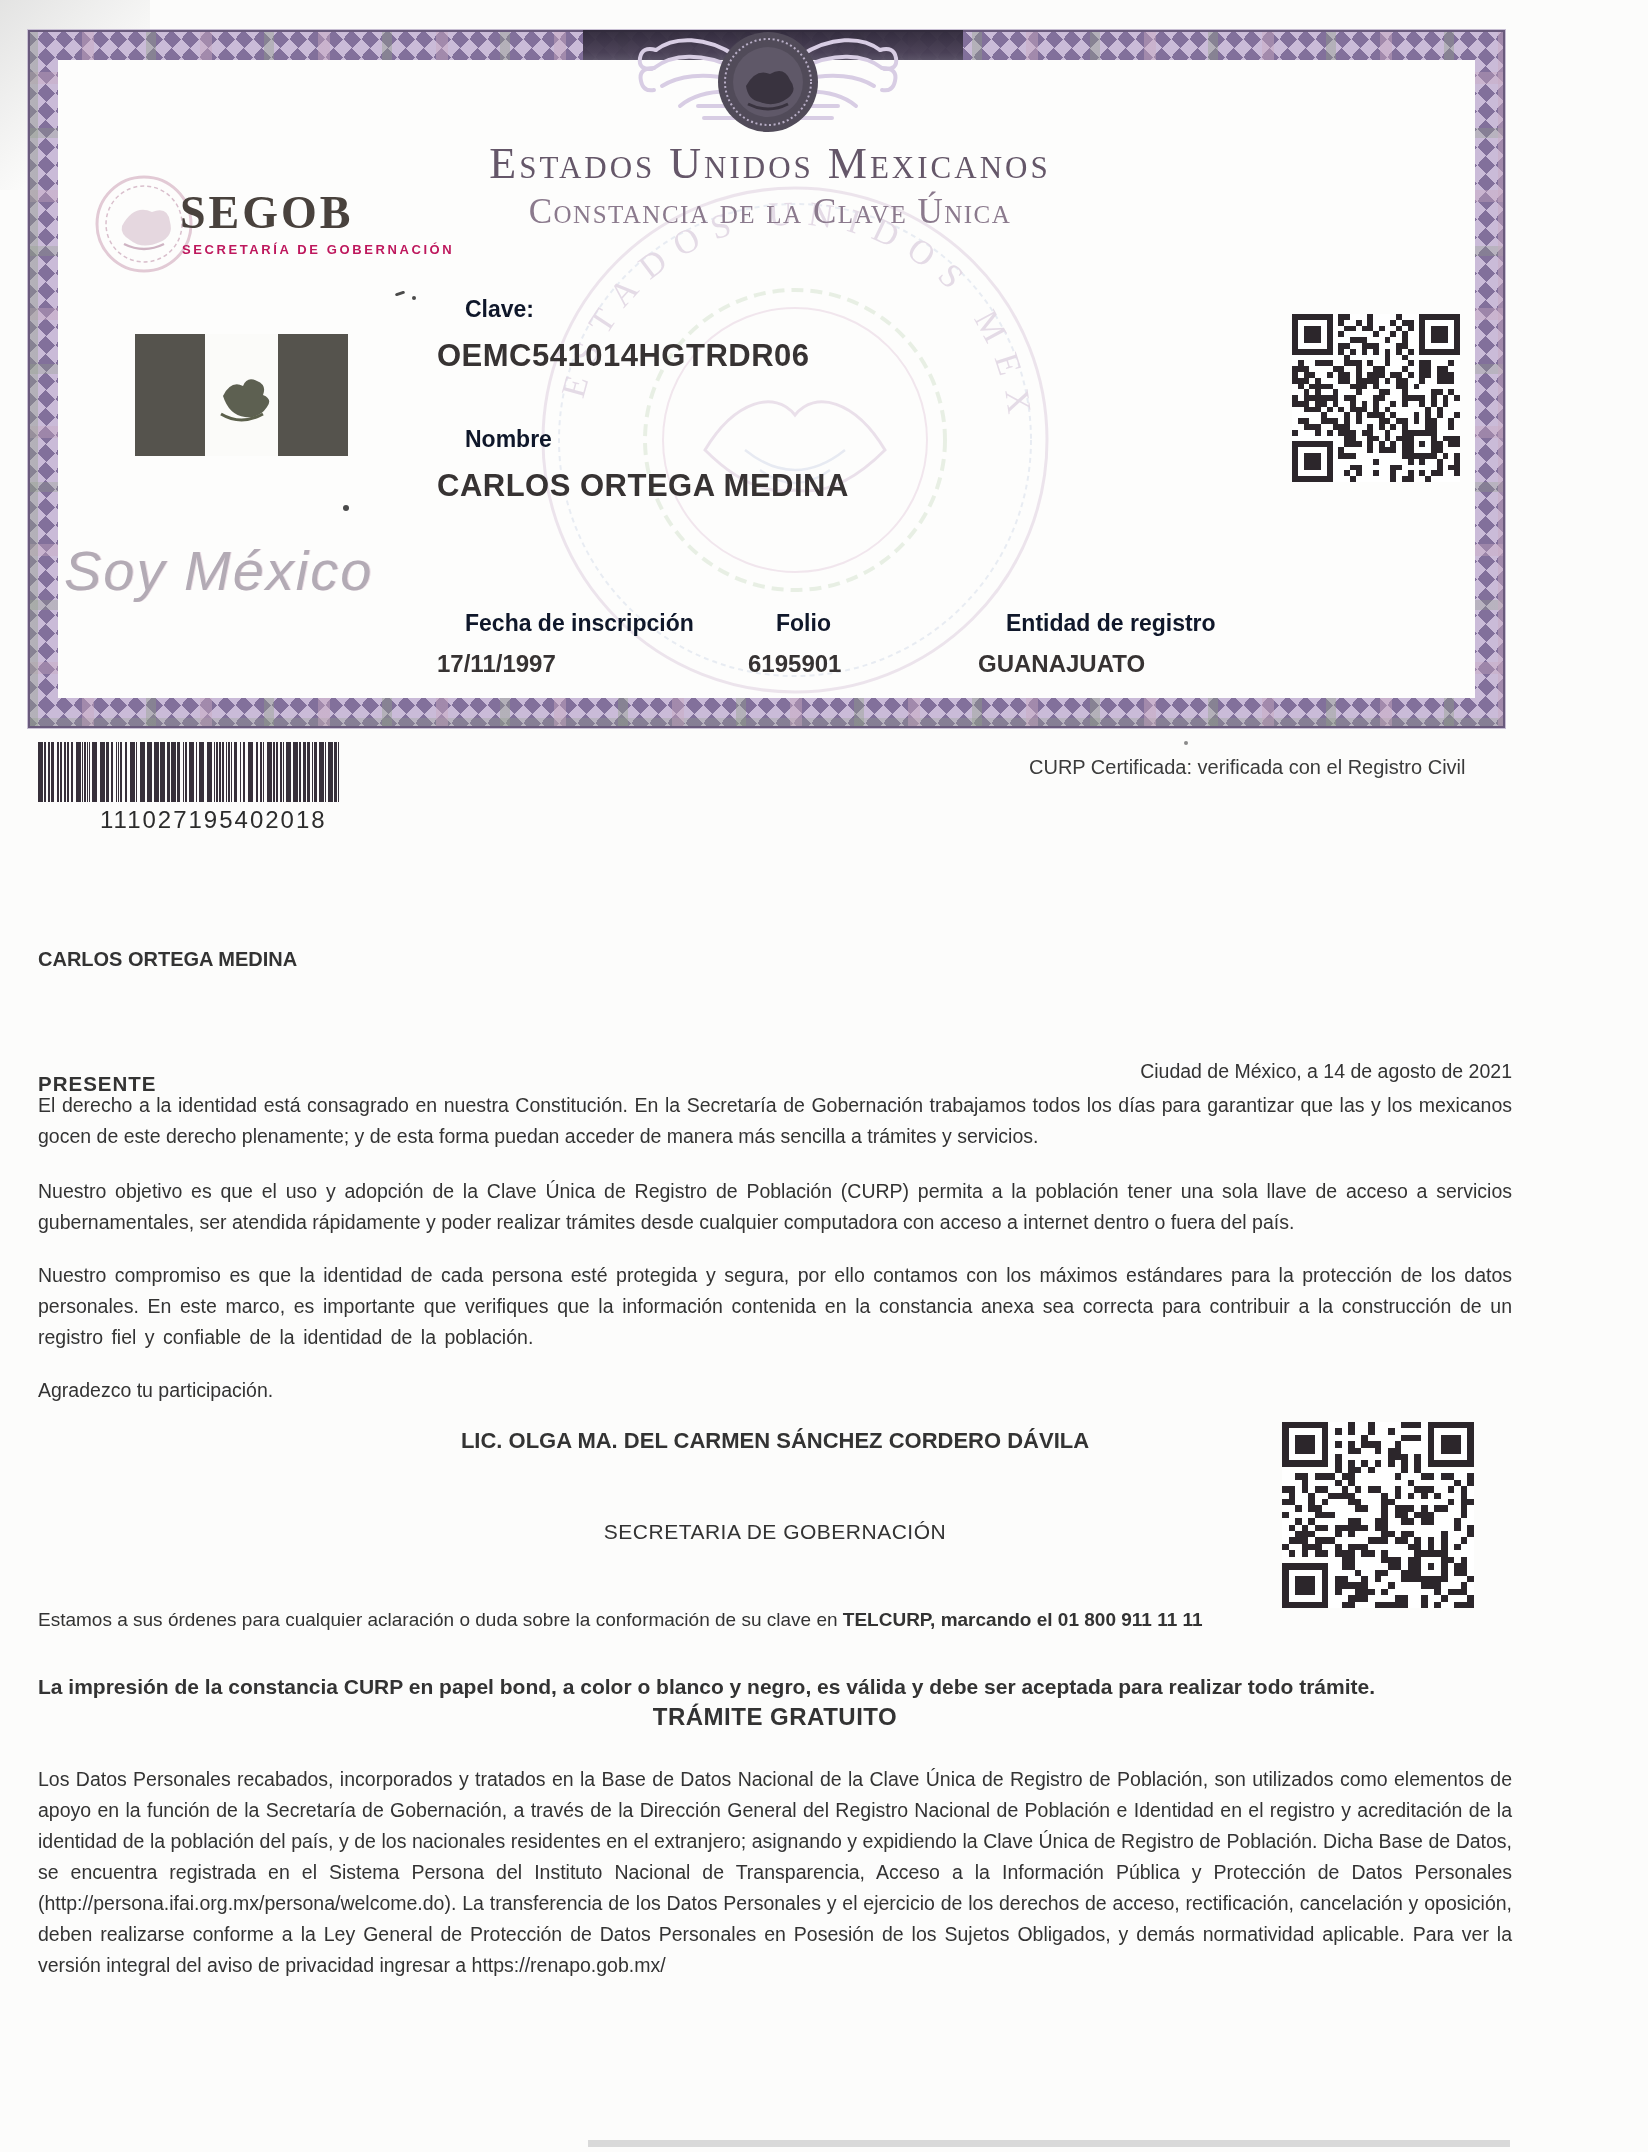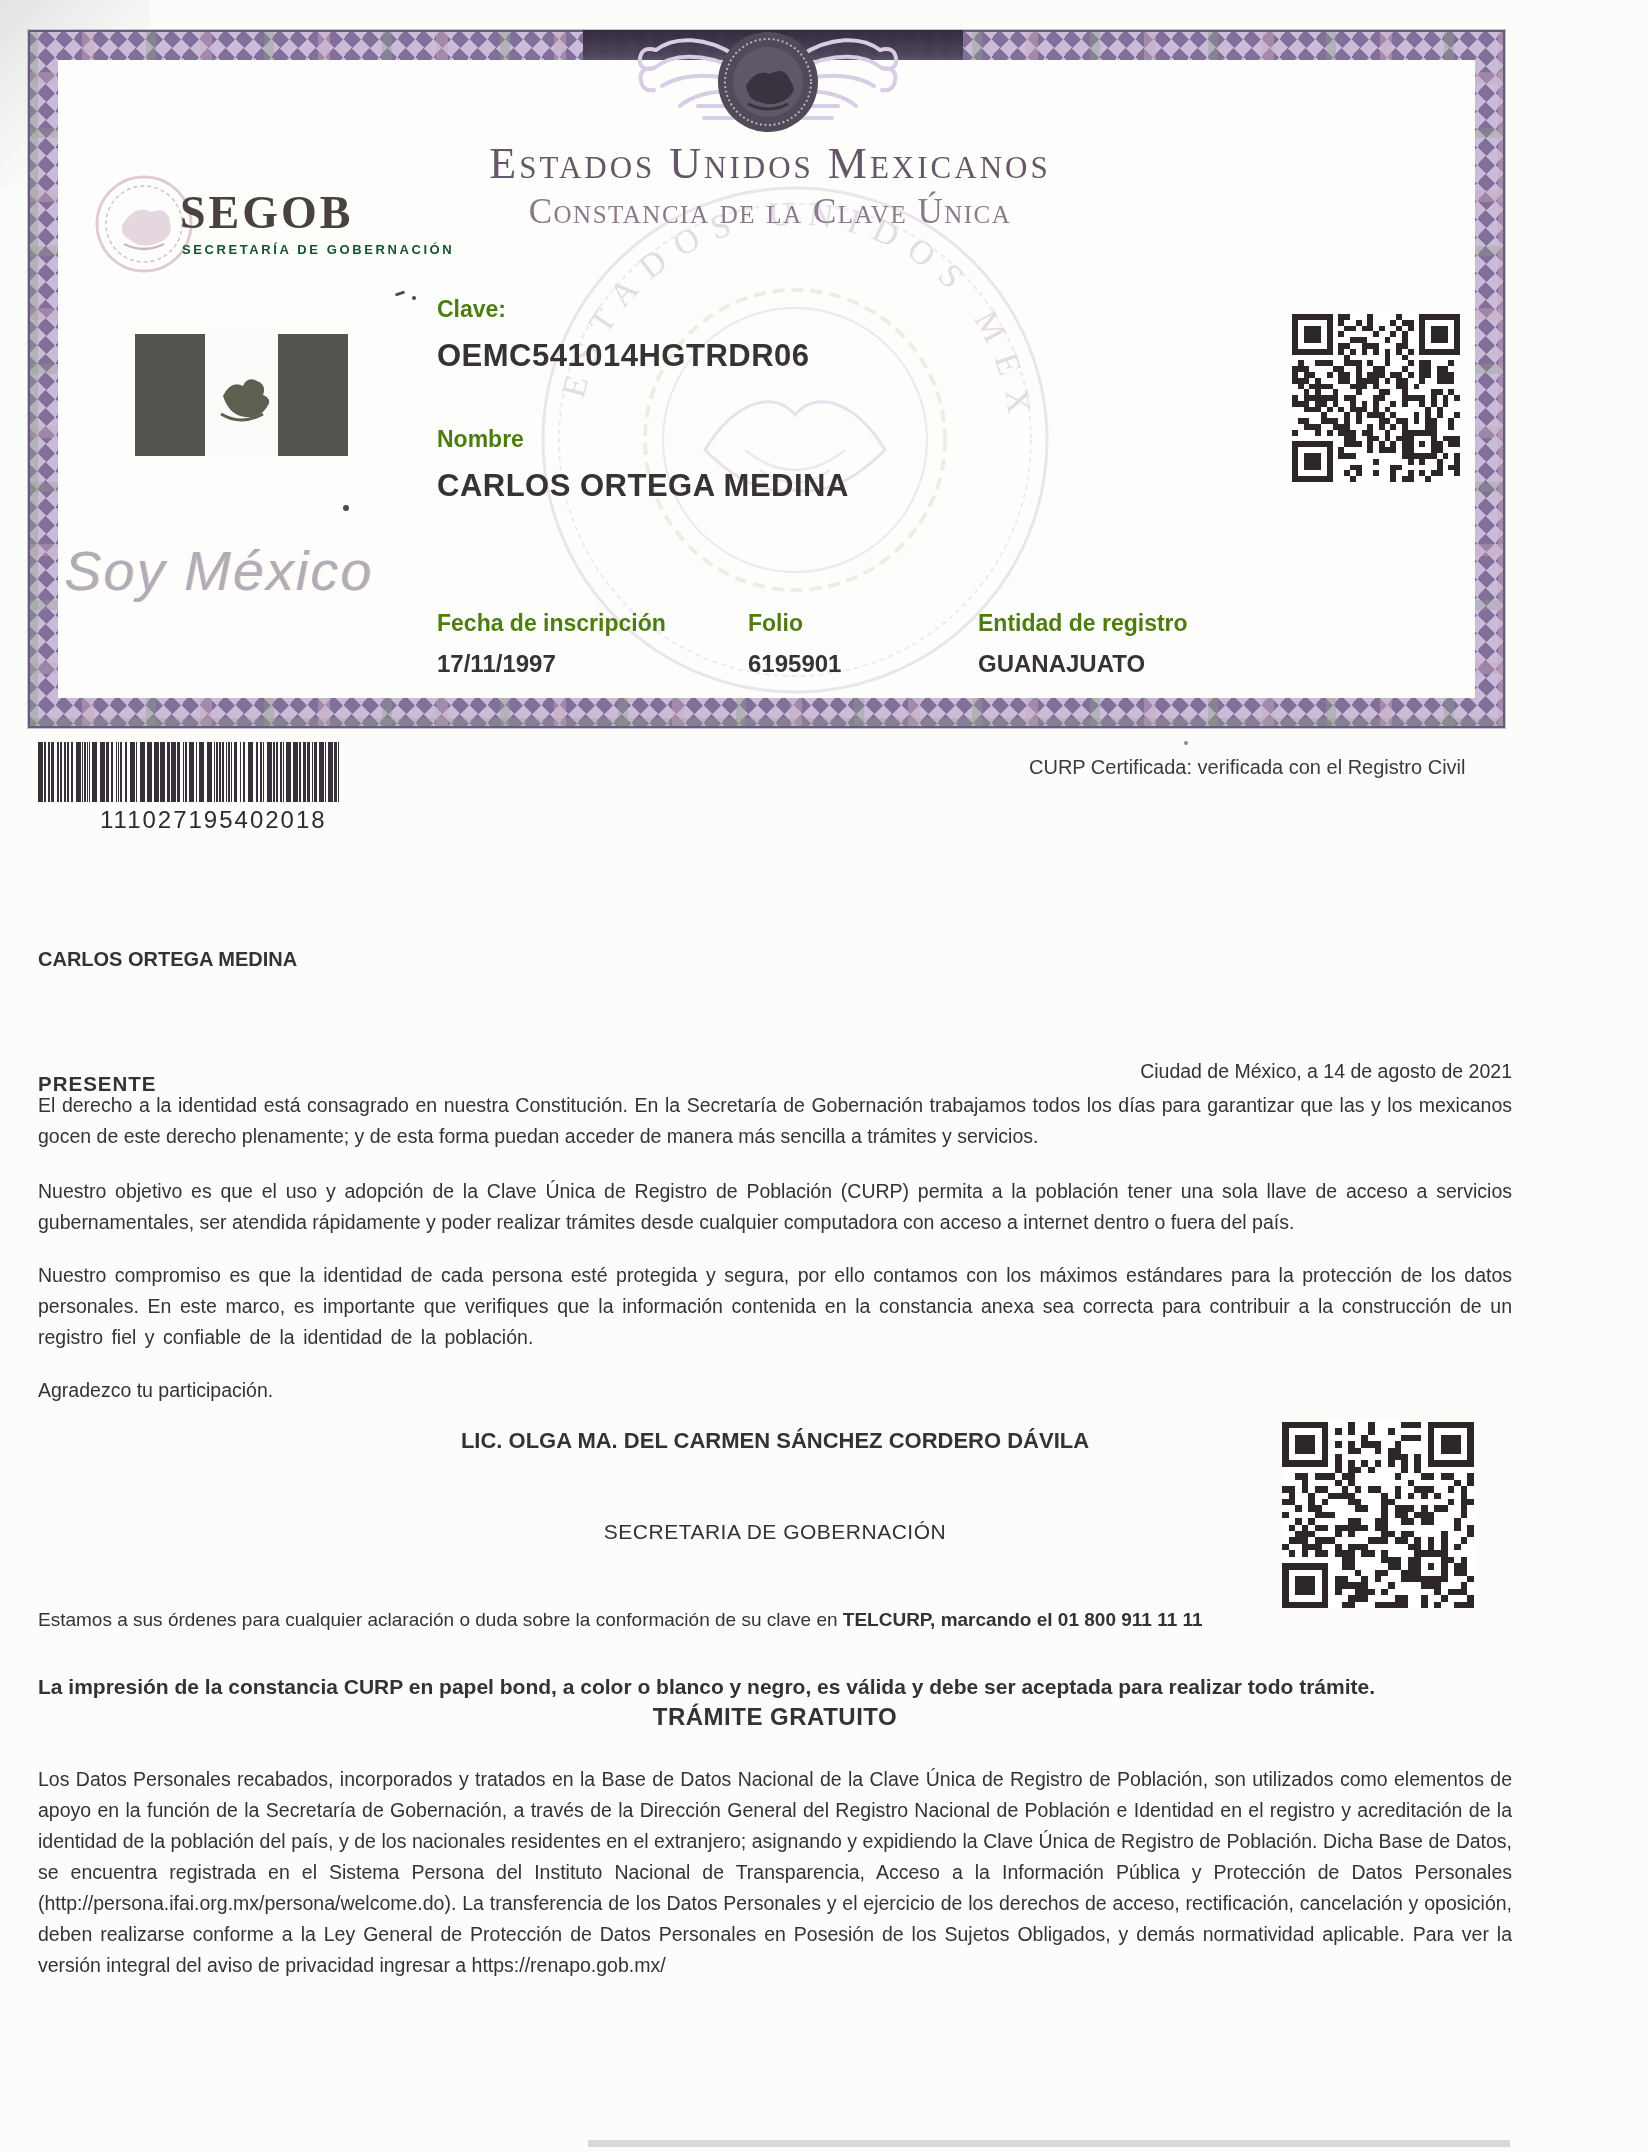--- a/index.html
+++ b/index.html
@@ -31,23 +31,23 @@
   .sc-serif{font-family:"Liberation Serif",serif;font-variant:small-caps;}
   .b{font-weight:bold;}
   .just{text-align:justify;}
 
   .title-main{left:420px;top:138px;width:700px;text-align:center;font-size:44px;letter-spacing:3px;color:#655769;}
   .title-sub1{left:420px;top:192px;width:700px;text-align:center;font-size:35px;letter-spacing:1.5px;color:#8b7a8d;}
   .title-sub2{left:420px;top:242px;width:700px;text-align:center;font-size:35px;letter-spacing:1.5px;color:#8b7a8d;}
   .direction{left:1172px;top:196px;width:292px;text-align:center;font-size:16px;line-height:23px;color:#a08ba0;letter-spacing:.5px;}
 
   .segob-word{left:180px;top:186px;font-family:"Liberation Serif",serif;font-weight:bold;font-size:46px;letter-spacing:3px;color:#49423d;}
-  .segob-tag{left:182px;top:242px;font-size:13px;letter-spacing:2.6px;color:#14532d;font-weight:bold;}
-
-  .cert-label{font-size:23px;font-weight:bold;color:#4d7c0f;}
+  .segob-tag{left:182px;top:242px;font-size:13px;letter-spacing:2.6px;color:#be185d;font-weight:bold;}
+
+  .cert-label{font-size:23px;font-weight:bold;color:#0f172a;margin-left:28px;}
   .cert-value{font-size:31px;font-weight:bold;color:#373333;letter-spacing:.5px;}
   .cert-value-sm{font-size:24px;font-weight:bold;color:#373333;}
 
   .soy{left:64px;top:538px;font-size:56px;font-style:italic;color:#b3abb5;letter-spacing:2px;
        text-shadow:1px 0 0 rgba(201,160,184,.35);}
 
   .letter{font-size:19.5px;line-height:31px;color:#333;}
   .speck{position:absolute;background:#4b4b4b;border-radius:50%;}
 
   .qr-box{position:absolute;background:#fff;}

